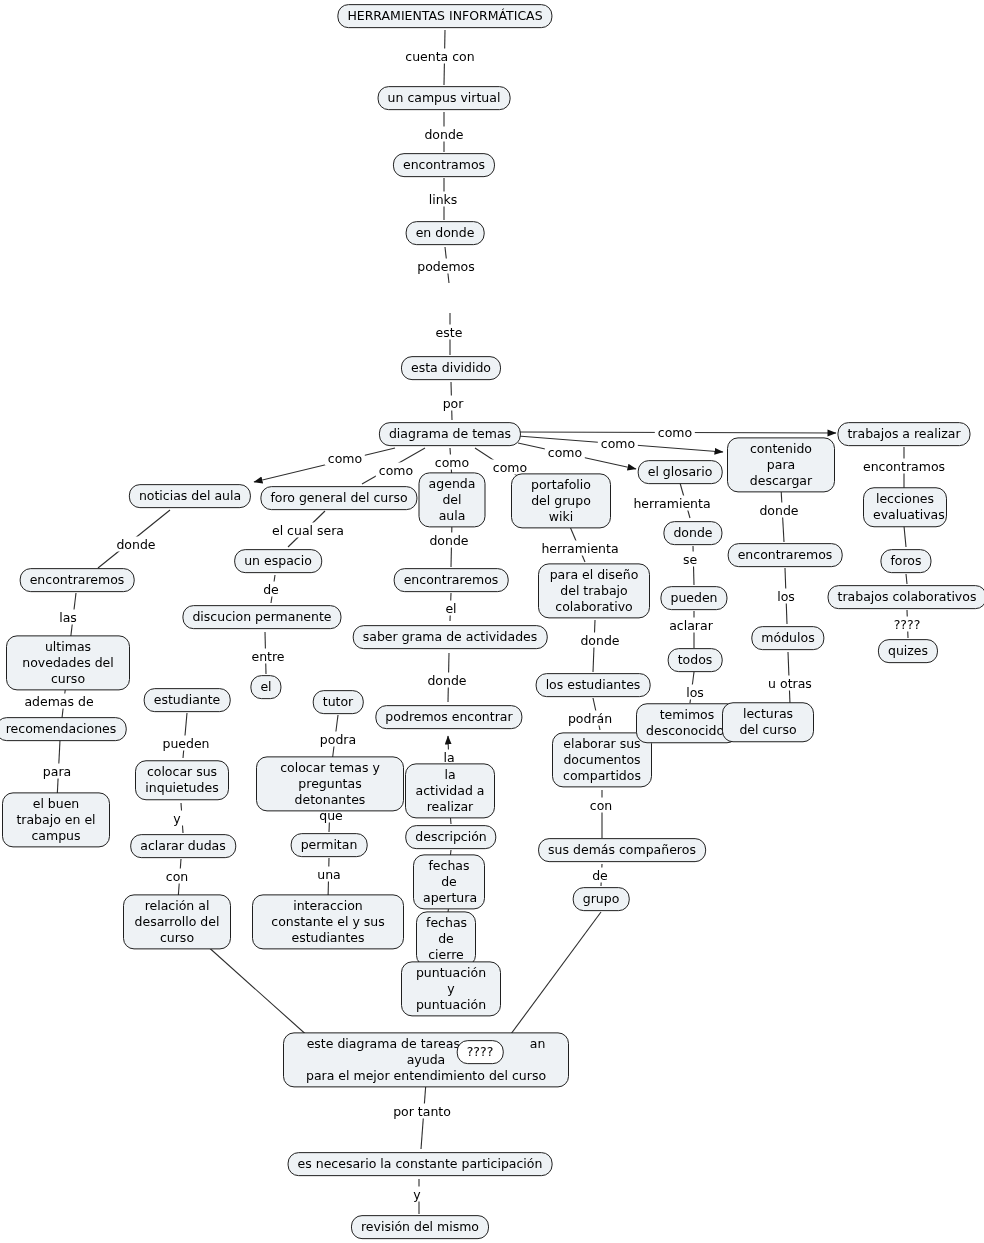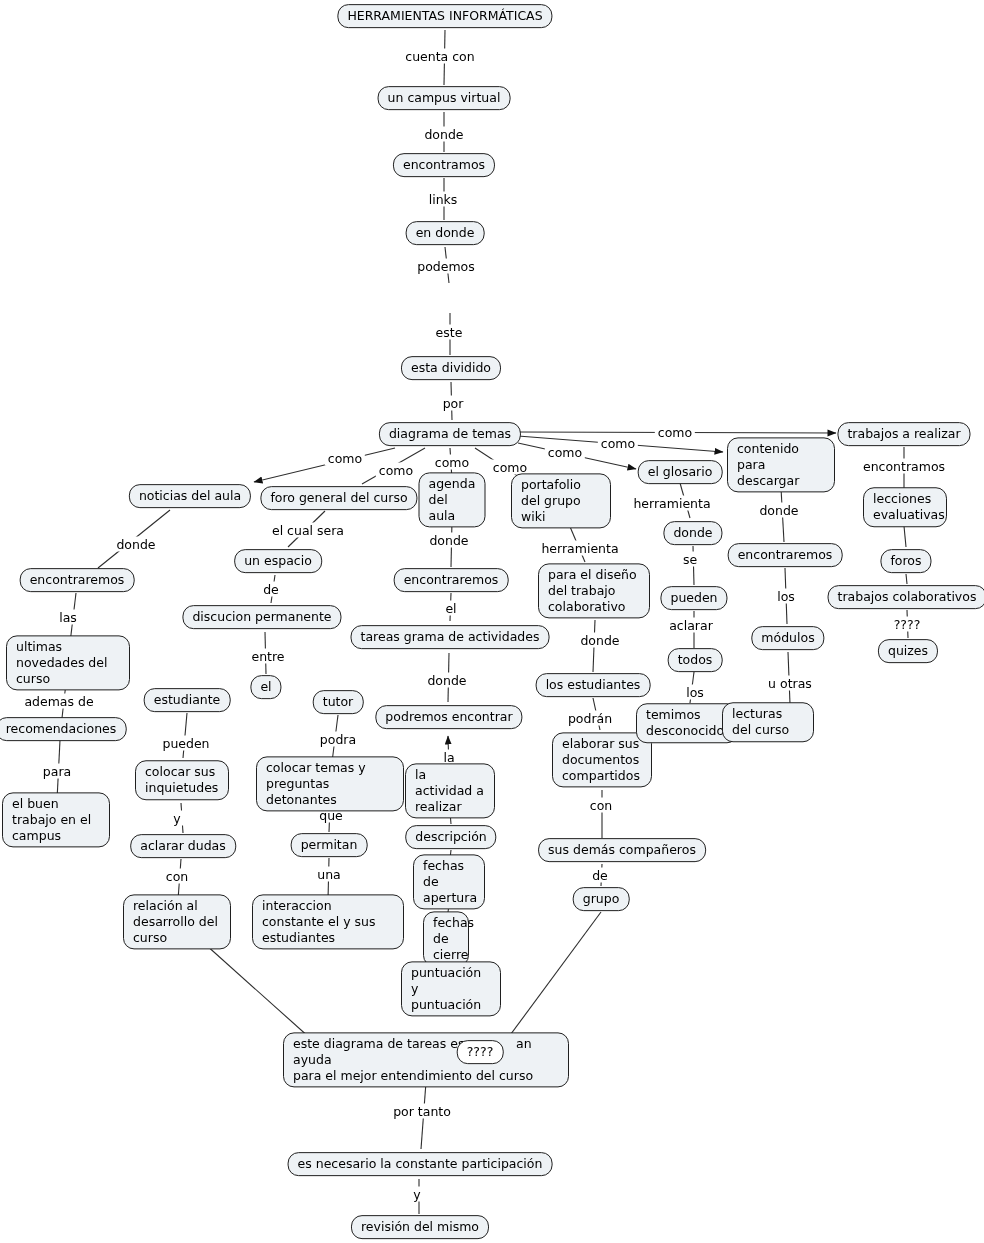--- a/index.html
+++ b/index.html
@@ -5,21 +5,21 @@
   html,body{margin:0;padding:0;background:#ffffff;}
   #canvas{
     position:relative;width:984px;height:1243px;background:#ffffff;overflow:hidden;
     font-family:"DejaVu Sans","Liberation Sans",sans-serif;
   }
   #edges{position:absolute;left:0;top:0;width:984px;height:1243px;z-index:1;}
   .n{
     position:absolute;transform:translate(-50%,-50%);
     background:#eef2f5;border:1.2px solid #1f1f1f;border-radius:11px;
     padding:3px 9px;font-size:12.5px;line-height:1.26;color:#000;
-    white-space:nowrap;z-index:3;box-sizing:border-box;
+    text-align:center;white-space:nowrap;z-index:3;box-sizing:border-box;
   }
   .n.w{white-space:normal;}
   .n.pre{white-space:pre-wrap;}
   .n.white{background:#ffffff;z-index:5;}
   .lbl{
     position:absolute;transform:translate(-50%,-50%);
     background:#ffffff;padding:0 3px;font-size:12.5px;color:#000;
     white-space:nowrap;z-index:2;
   }
 </style>
@@ -149,28 +149,28 @@
   <div class="lbl" style="left:338px;top:739px">podra</div>
   <div class="n w" style="left:330px;top:784px;width:148px">colocar temas y preguntas detonantes</div>
   <div class="lbl" style="left:331px;top:815px">que</div>
   <div class="n" style="left:329px;top:845px">permitan</div>
   <div class="lbl" style="left:329px;top:874px">una</div>
   <div class="n w" style="left:328px;top:922px;width:152px">interaccion constante el y sus estudiantes</div>
 
   <div class="lbl" style="left:449px;top:540px">donde</div>
   <div class="n" style="left:451px;top:580px">encontraremos</div>
   <div class="lbl" style="left:451px;top:608px">el</div>
-  <div class="n" style="left:450px;top:637px">tareas grama de actividades</div>
+  <div class="n" style="left:450px;top:637px">saber grama de actividades</div>
   <div class="lbl" style="left:447px;top:680px">donde</div>
   <div class="n" style="left:449px;top:717px">podremos encontrar</div>
   <div class="lbl" style="left:449px;top:757px">la</div>
   <div class="n w" style="left:450px;top:791px;width:90px">la actividad a realizar</div>
   <div class="n" style="left:451px;top:837px">descripción</div>
   <div class="n w" style="left:449px;top:882px;width:72px">fechas de apertura</div>
-  <div class="n w" style="left:446px;top:939px;width:46px">fechas de cierre</div>
+  <div class="n w" style="left:446px;top:939px;width:60px">fechas de cierre</div>
   <div class="n w" style="left:451px;top:989px;width:100px">puntuación y puntuación</div>
 
   <div class="lbl" style="left:580px;top:548px">herramienta</div>
   <div class="n w" style="left:594px;top:591px;width:112px">para el diseño del trabajo colaborativo</div>
   <div class="lbl" style="left:600px;top:640px">donde</div>
   <div class="n" style="left:593px;top:685px">los estudiantes</div>
   <div class="lbl" style="left:590px;top:718px">podrán</div>
   <div class="n w" style="left:602px;top:760px;width:100px">elaborar sus documentos compartidos</div>
   <div class="lbl" style="left:601px;top:805px">con</div>
   <div class="n" style="left:622px;top:850px">sus demás compañeros</div>

